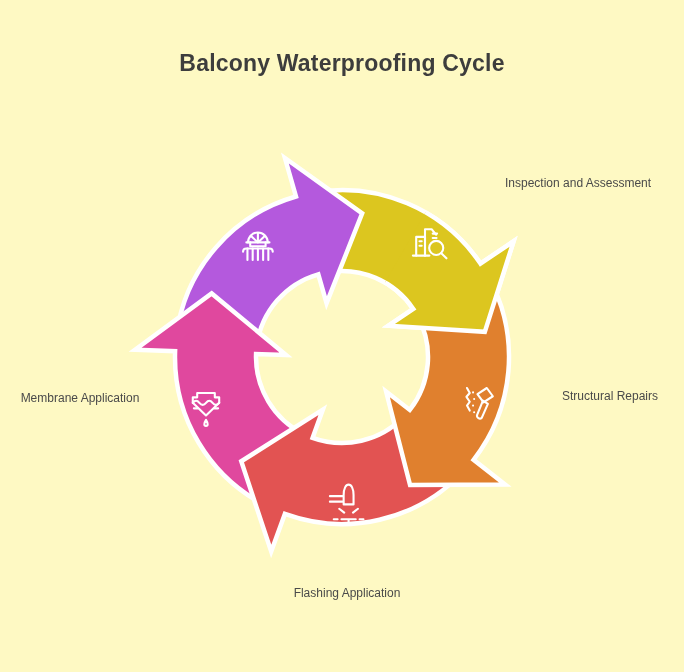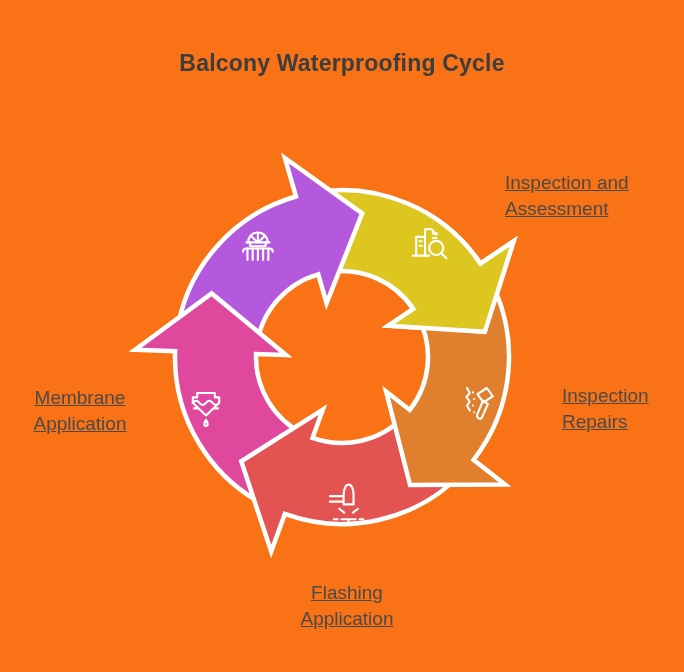--- a/index.html
+++ b/index.html
@@ -1,26 +1,26 @@
 <!DOCTYPE html>
 <html><head>
 <meta charset="utf-8">
 <style>
   html,body{margin:0;padding:0;background:#fff;}
   .stage{
-    position:relative;width:684px;height:672px;background:#f97316;overflow:hidden;
+    position:relative;width:684px;height:672px;background:#fef9c3;overflow:hidden;
     font-family:"Liberation Sans", sans-serif;
   }
   .title{
     position:absolute;left:0;top:50px;width:684px;text-align:center;
     font-size:23px;font-weight:700;color:#3d3d3d;letter-spacing:.2px;margin:0;
   }
   svg.diagram{position:absolute;left:0;top:0;}
   .lbl{
-    position:absolute;font-size:19px;line-height:26px;color:#4a4a4a;font-weight:400;text-decoration:underline;
+    position:absolute;font-size:12px;line-height:26px;color:#4a4a4a;font-weight:400;
   }
   .lbl-inspection{left:505px;top:170px;width:175px;text-align:left;}
   .lbl-structural{left:562px;top:383px;width:118px;text-align:left;}
   .lbl-flashing{left:277px;top:580px;width:140px;text-align:center;}
   .lbl-membrane{left:14px;top:385px;width:132px;text-align:center;}
   .lbl-surface{left:64px;top:192px;width:190px;text-align:left;}
 </style>
 </head>
 <body>
 
@@ -72,17 +72,17 @@
         <path d="M15 25a9 9 0 0 1 18 0"></path>
         <path d="M13.5 25h21"></path>
         <path d="M24 25v-8.5 M24 25l-6.5-6 M24 25l6.5-6"></path>
         <path d="M17 25v3.5h14V25"></path>
         <path d="M10.5 33.5q0-3 3-3h21q3 0 3 3"></path>
         <path d="M14.5 30.5v10.5 M19.25 30.5v10.5 M24 30.5v10.5 M28.75 30.5v10.5 M33.5 30.5v10.5"></path>
       </g>
     </svg>
 
   <div class="lbl lbl-inspection">Inspection and Assessment</div>
-  <div class="lbl lbl-structural">Inspection Repairs</div>
+  <div class="lbl lbl-structural">Structural Repairs</div>
   <div class="lbl lbl-flashing">Flashing Application</div>
   <div class="lbl lbl-membrane">Membrane Application</div>
 
 </div>
 
 </body></html>

